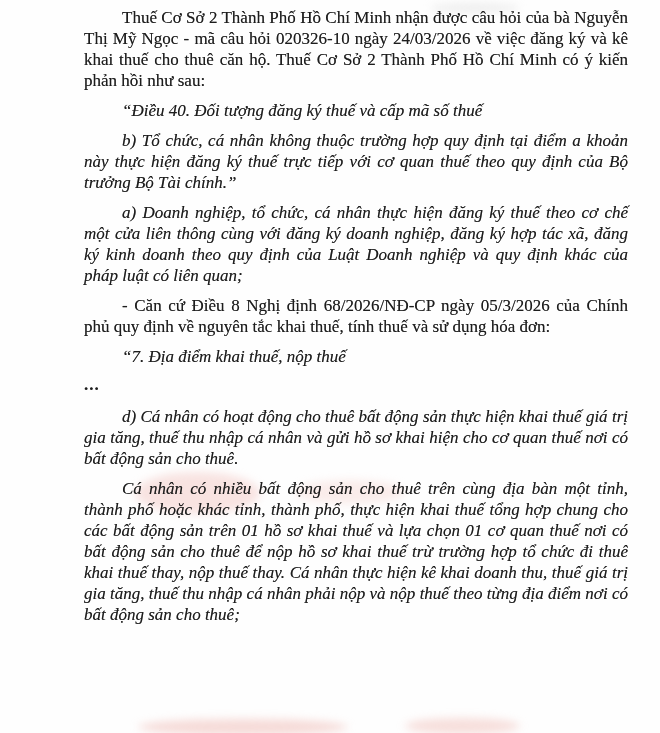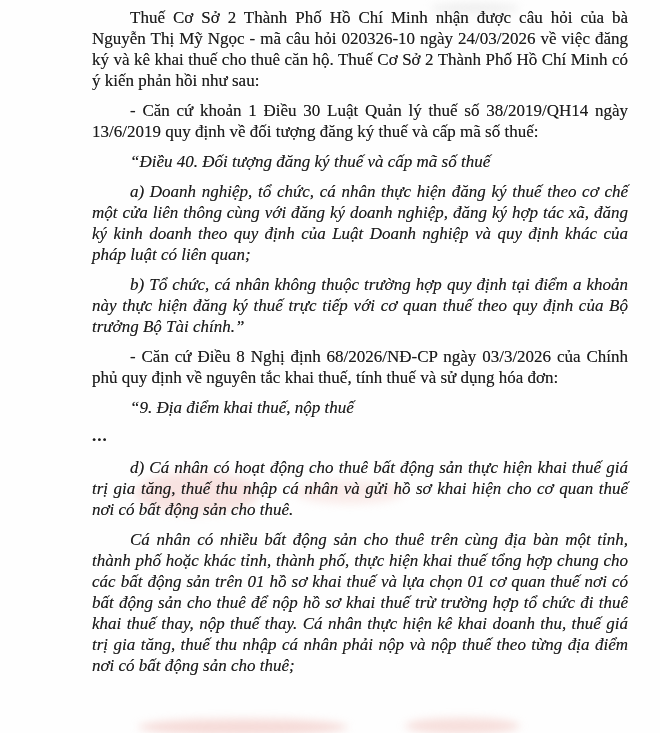--- a/index.html
+++ b/index.html
@@ -17,21 +17,21 @@
   }
   .page {
     position: relative;
     box-sizing: border-box;
     width: 660px;
     height: 733px;
     padding: 7px 32px 0 80px;
     z-index: 2;
   }
   .doc-body p {
-    margin: 0 0 9px 12px;
+    margin: 0 0 9px 4px;
     font-size: 17px;
     line-height: 21px;
     text-align: justify;
     text-indent: 38px;
     text-shadow: 0 0 0.5px rgba(20,20,20,0.55);
   }
   .doc-body p.italic {
     font-style: italic;
   }
   .doc-body p.no-indent {
@@ -64,23 +64,22 @@
 <div class="artifact artifact-1"></div>
 <div class="artifact artifact-2"></div>
 <div class="artifact artifact-3"></div>
 <div class="artifact artifact-4"></div>
 <div class="artifact artifact-5"></div>
 
 <div class="page">
   <div class="doc-body">
 
   <p>Thuế Cơ Sở 2 Thành Phố Hồ Chí Minh nhận được câu hỏi của bà Nguyễn Thị Mỹ Ngọc - mã câu hỏi 020326-10 ngày 24/03/2026 về việc đăng ký và kê khai thuế cho thuê căn hộ. Thuế Cơ Sở 2 Thành Phố Hồ Chí Minh có ý kiến phản hồi như sau:</p>
-      <p>- Căn cứ khoản 1 Điều 30 Luật Quản lý thuế số 38/2019/QH14 ngày 13/6/2019 quy định về đối tượng đăng ký thuế và cấp mã số thuế:</p>
       <p class="italic">“Điều 40. Đối tượng đăng ký thuế và cấp mã số thuế</p>
+      <p class="italic">b) Tổ chức, cá nhân không thuộc trường hợp quy định tại điểm a khoản này thực hiện đăng ký thuế trực tiếp với cơ quan thuế theo quy định của Bộ trưởng Bộ Tài chính.”</p>
       <p class="italic">a) Doanh nghiệp, tổ chức, cá nhân thực hiện đăng ký thuế theo cơ chế một cửa liên thông cùng với đăng ký doanh nghiệp, đăng ký hợp tác xã, đăng ký kinh doanh theo quy định của Luật Doanh nghiệp và quy định khác của pháp luật có liên quan;</p>
-      <p class="italic">b) Tổ chức, cá nhân không thuộc trường hợp quy định tại điểm a khoản này thực hiện đăng ký thuế trực tiếp với cơ quan thuế theo quy định của Bộ trưởng Bộ Tài chính.”</p>
-      <p>- Căn cứ Điều 8 Nghị định 68/2026/NĐ-CP ngày 03/3/2026 của Chính phủ quy định về nguyên tắc khai thuế, tính thuế và sử dụng hóa đơn:</p>
-      <p class="italic">“9. Địa điểm khai thuế, nộp thuế</p>
+      <p>- Căn cứ Điều 8 Nghị định 68/2026/NĐ-CP ngày 05/3/2026 của Chính phủ quy định về nguyên tắc khai thuế, tính thuế và sử dụng hóa đơn:</p>
+      <p class="italic">“7. Địa điểm khai thuế, nộp thuế</p>
       <p class="no-indent ellipsis">...</p>
       <p class="italic">d) Cá nhân có hoạt động cho thuê bất động sản thực hiện khai thuế giá trị gia tăng, thuế thu nhập cá nhân và gửi hồ sơ khai hiện cho cơ quan thuế nơi có bất động sản cho thuê.</p>
       <p class="italic">Cá nhân có nhiều bất động sản cho thuê trên cùng địa bàn một tỉnh, thành phố hoặc khác tỉnh, thành phố, thực hiện khai thuế tổng hợp chung cho các bất động sản trên 01 hồ sơ khai thuế và lựa chọn 01 cơ quan thuế nơi có bất động sản cho thuê để nộp hồ sơ khai thuế trừ trường hợp tổ chức đi thuê khai thuế thay, nộp thuế thay. Cá nhân thực hiện kê khai doanh thu, thuế giá trị gia tăng, thuế thu nhập cá nhân phải nộp và nộp thuế theo từng địa điểm nơi có bất động sản cho thuê;</p>
     </div>
 </div>
 
 </body></html>

